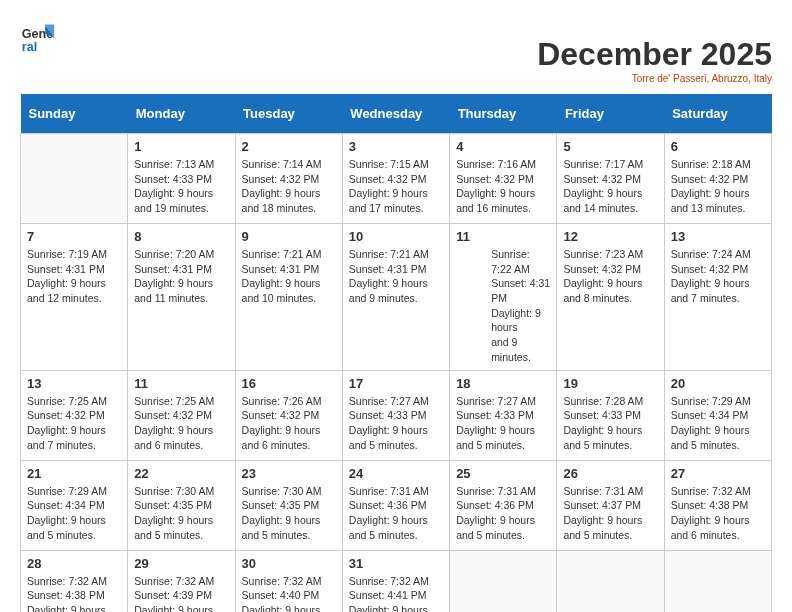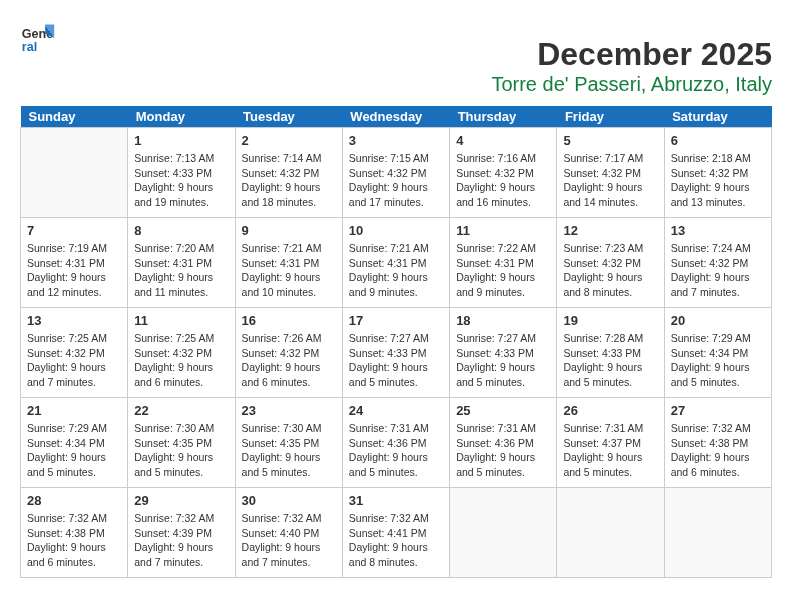--- a/index.html
+++ b/index.html
@@ -34,33 +34,33 @@
     .title-area {
       text-align: right;
       margin-top: 16px;
     }
     .month-title {
       font-size: 32px;
       font-weight: bold;
       color: #333;
     }
     .location-title {
-      font-size: 20px;
-      color: #15803d;
+      font-size: 10px;
+      color: #c2410c;
     }
     .calendar {
       width: 100%;
       border-collapse: collapse;
       table-layout: fixed;
     }
     .calendar th {
       background: #1a6fbc;
       color: #fff;
       text-align: left;
-      padding: 3px 8px;
+      padding: 12px 8px;
       font-size: 13px;
       font-weight: bold;
     }
     .calendar td {
       border: 1px solid #ccc;
       vertical-align: top;
       padding: 5px 6px;
       font-size: 11px;
       color: #333;
       height: 90px;
@@ -181,21 +181,21 @@
         </td>
         <td>
           <span class="day-num">10</span>
           <div class="day-info" style="white-space: pre-line;">Sunrise: 7:21 AM
 Sunset: 4:31 PM
 Daylight: 9 hours
 and 9 minutes.</div>
         </td>
         <td>
           <span class="day-num">11</span>
-          <div class="day-info" style="white-space: pre-line;">Sunrise: 7:22 AM
+          <div class="day-info" style="white-space: pre-line; margin-left: 35px;">Sunrise: 7:22 AM
 Sunset: 4:31 PM
 Daylight: 9 hours
 and 9 minutes.</div>
         </td>
         <td>
           <span class="day-num">12</span>
           <div class="day-info" style="white-space: pre-line;">Sunrise: 7:23 AM
 Sunset: 4:32 PM
 Daylight: 9 hours
 and 8 minutes.</div>

